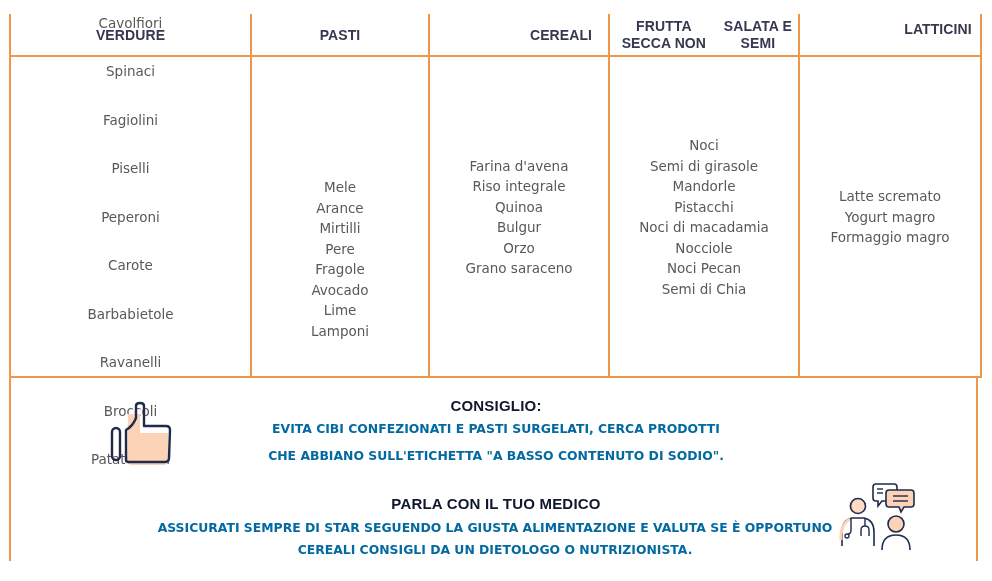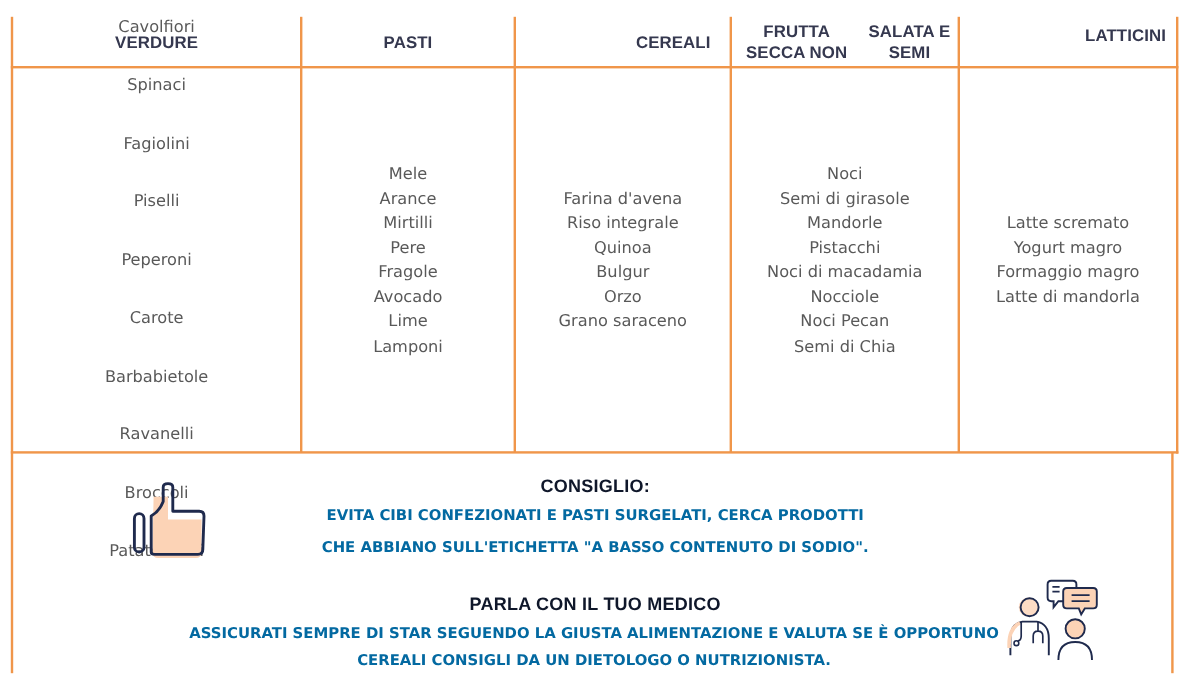--- a/index.html
+++ b/index.html
@@ -55,21 +55,21 @@
     <span class="item">Spinaci</span>
     <span class="item">Fagiolini</span>
     <span class="item">Piselli</span>
     <span class="item">Peperoni</span>
     <span class="item">Carote</span>
     <span class="item">Barbabietole</span>
     <span class="item">Ravanelli</span>
     <span class="item">Broccoli</span>
     <span class="item">Patate dolci</span>
   </div>
-  <div class="bcell" style="left:252px; width:176px;">
+  <div class="bcell" style="left:252px; width:176px;margin-top:42px;">
     <span class="item">Mele</span>
     <span class="item">Arance</span>
     <span class="item">Mirtilli</span>
     <span class="item">Pere</span>
     <span class="item">Fragole</span>
     <span class="item">Avocado</span>
     <span class="item">Lime</span>
     <span class="item">Lamponi</span>
   </div>
   <div class="bcell" style="left:430px; width:178px;">
@@ -87,21 +87,20 @@
     <span class="item">Pistacchi</span>
     <span class="item">Noci di macadamia</span>
     <span class="item">Nocciole</span>
     <span class="item">Noci Pecan</span>
     <span class="item">Semi di Chia</span>
   </div>
   <div class="bcell" style="left:800px; width:180px;">
     <span class="item">Latte scremato</span>
     <span class="item">Yogurt magro</span>
     <span class="item">Formaggio magro</span>
-    <span class="item">Latte di mandorla</span>
   </div>
 </div>
 
 <div>
   <div class="vline" style="left:9px; top:377px; height:184px;"></div>
   <div class="vline" style="left:976px; top:377px; height:184px;"></div>
 
   <svg class="icon" style="left:106px; top:400px;" width="70" height="70" viewBox="0 0 70 70">
     <path d="M22 14 L34 14 L34 33 L62 33 L62 60 Q62 65 57 65 L26 65 Q21 65 21 60 Z" fill="#fcd3b6"></path>
     <rect x="6" y="28" width="8" height="32" rx="4" fill="none" stroke="#1f2a4d" stroke-width="2.4"></rect>

